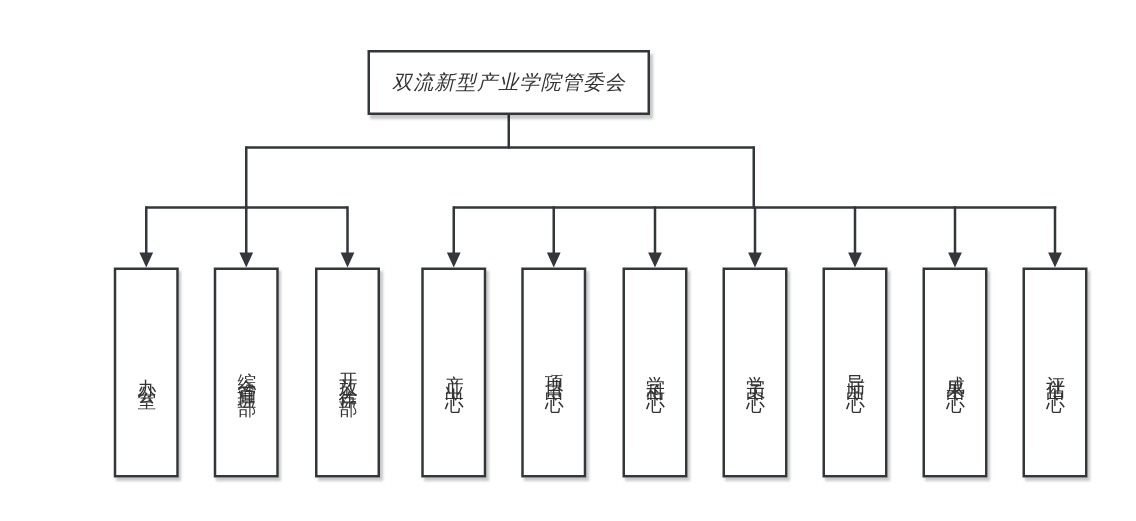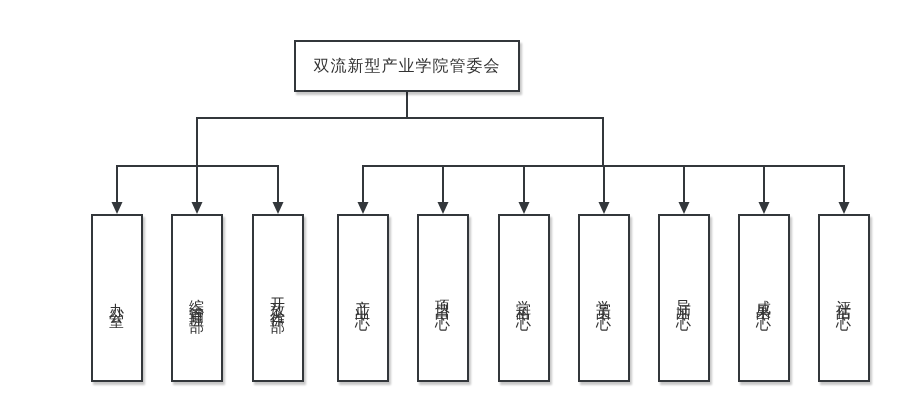--- a/index.html
+++ b/index.html
@@ -27,20 +27,21 @@
     align-items: center;
     justify-content: center;
     color: #333333;
   }
   .root {
     left: 294px; top: 40px;
     width: 226px; height: 52px;
     font-size: 16px;
     letter-spacing: 1px;
     white-space: nowrap;
+    font-style: italic;
   }
   .dept {
     top: 214px;
     width: 52px; height: 168px;
   }
   .vtext {
     writing-mode: vertical-rl;
     text-orientation: upright;
     font-size: 15px;
     line-height: 1;

